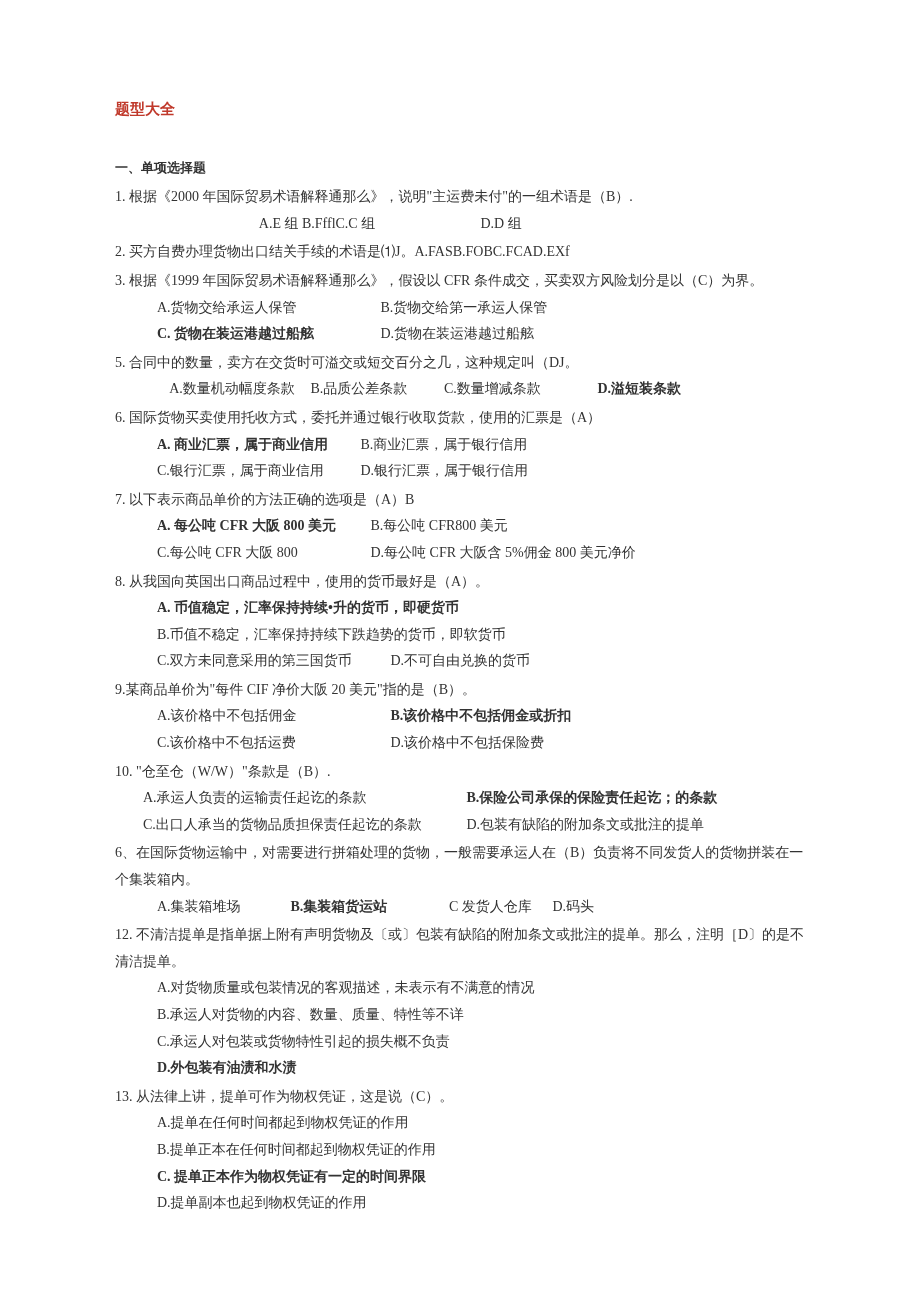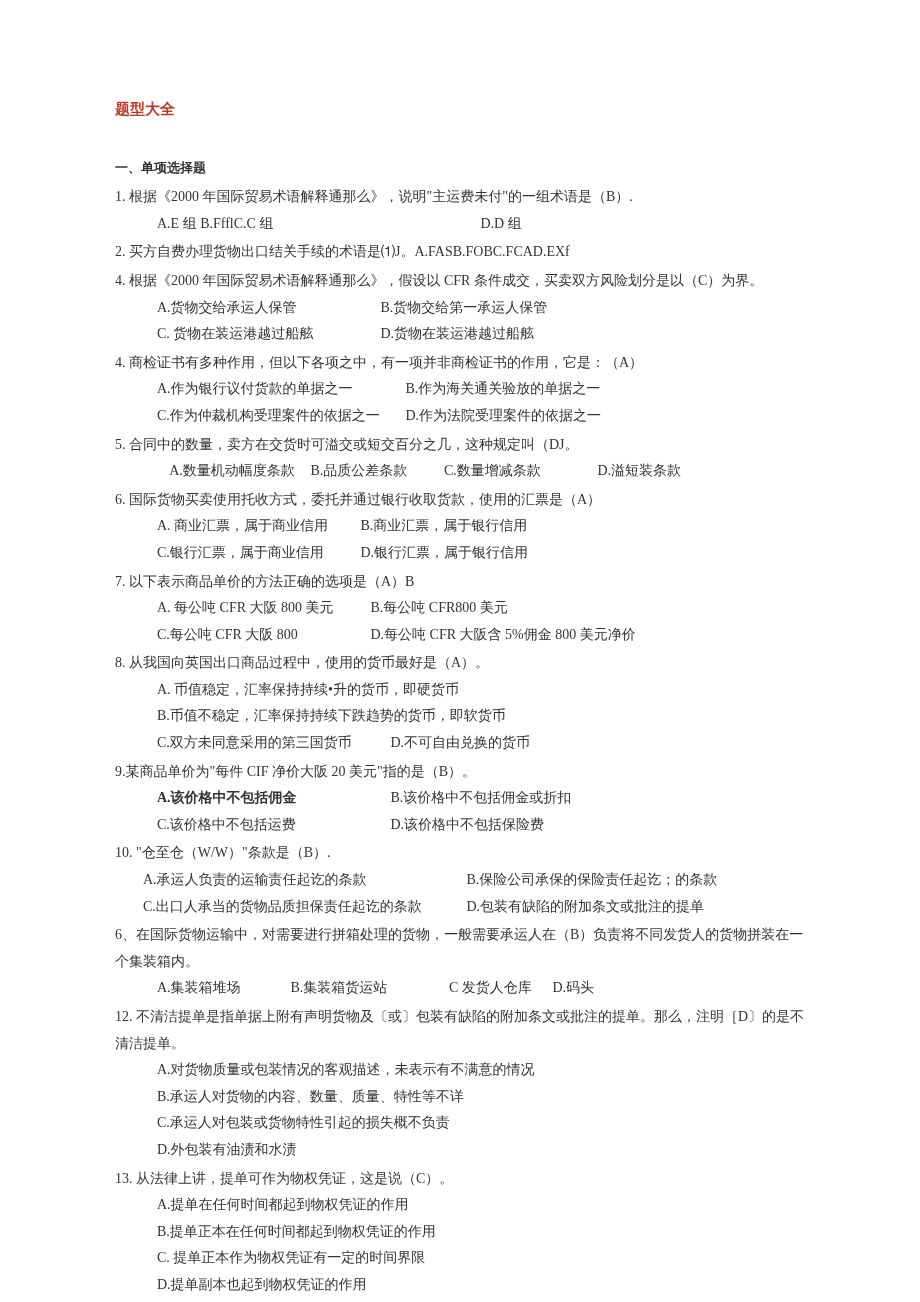--- a/index.html
+++ b/index.html
@@ -33,71 +33,58 @@
   }
   .q-stem {
     display: block;
   }
   .opts {
     padding-left: 42px;
   }
   .opts-line {
     display: block;
   }
-  .strong { font-weight: normal; }
+  .strong { font-weight: bold; }
   .gap { }
 </style>
 </head>
 <body>
 
 <div class="page">
 
   <div class="doc-title">题型大全</div>
 
   <div class="section-heading">一、单项选择题</div>
 
   <div class="q">
     <span class="q-stem">1. 根据《2000 年国际贸易术语解释通那么》，说明"主运费未付"的一组术语是（B）.</span>
     <div class="opts">
-      <span style="display:inline-block;width:320px;">A.E 组 B.FfflC.C 组</span>
+      <span style="display:inline-block;width:320px;text-align:center;">A.E 组 B.FfflC.C 组</span>
       <span>D.D 组</span>
     </div>
   </div>
 
   <div class="q">
     <span class="q-stem">2. 买方自费办理货物出口结关手续的术语是⑴J。A.FASB.FOBC.FCAD.EXf</span>
   </div>
 
   <div class="q">
-    <span class="q-stem">4. 根据《2000 年国际贸易术语解释通那么》，假设以 CFR 条件成交，买卖双方风险划分是以（C）为界。</span>
+    <span class="q-stem">3. 根据《1999 年国际贸易术语解释通那么》，假设以 CFR 条件成交，买卖双方风险划分是以（C）为界。</span>
     <div class="opts">
       <span class="opts-line">
         <span style="display:inline-block;width:220px;">A.货物交给承运人保管</span>
         <span>B.货物交给第一承运人保管</span>
       </span>
       <span class="opts-line">
         <span class="strong" style="display:inline-block;width:220px;">C. 货物在装运港越过船舷</span>
         <span>D.货物在装运港越过船舷</span>
       </span>
     </div>
   </div>
 
-  <div class="q">
-    <span class="q-stem">4. 商检证书有多种作用，但以下各项之中，有一项并非商检证书的作用，它是：（A）</span>
-    <div class="opts">
-      <span class="opts-line">
-        <span class="strong" style="display:inline-block;width:245px;">A.作为银行议付货款的单据之一</span>
-        <span>B.作为海关通关验放的单据之一</span>
-      </span>
-      <span class="opts-line">
-        <span style="display:inline-block;width:245px;">C.作为仲裁机构受理案件的依据之一</span>
-        <span>D.作为法院受理案件的依据之一</span>
-      </span>
-    </div>
-  </div>
 
   <div class="q">
     <span class="q-stem">5. 合同中的数量，卖方在交货时可溢交或短交百分之几，这种规定叫（DJ。</span>
     <div class="opts">
       <span style="display:inline-block;width:150px;text-align:center;">A.数量机动幅度条款</span>
       <span style="display:inline-block;width:130px;">B.品质公差条款</span>
       <span style="display:inline-block;width:150px;">C.数量增减条款</span>
       <span class="strong">D.溢短装条款</span>
     </div>
   </div>
@@ -139,21 +126,21 @@
         <span style="display:inline-block;width:230px;">C.双方未同意采用的第三国货币</span>
         <span>D.不可自由兑换的货币</span>
       </span>
     </div>
   </div>
 
   <div class="q">
     <span class="q-stem">9.某商品单价为"每件 CIF 净价大阪 20 美元"指的是（B）。</span>
     <div class="opts">
       <span class="opts-line">
-        <span style="display:inline-block;width:230px;font-weight:bold;">A.该价格中不包括佣金</span>
+        <span style="display:inline-block;width:230px;">A.该价格中不包括佣金</span>
         <span class="strong">B.该价格中不包括佣金或折扣</span>
       </span>
       <span class="opts-line">
         <span style="display:inline-block;width:230px;">C.该价格中不包括运费</span>
         <span>D.该价格中不包括保险费</span>
       </span>
     </div>
   </div>
 
   <div class="q">

